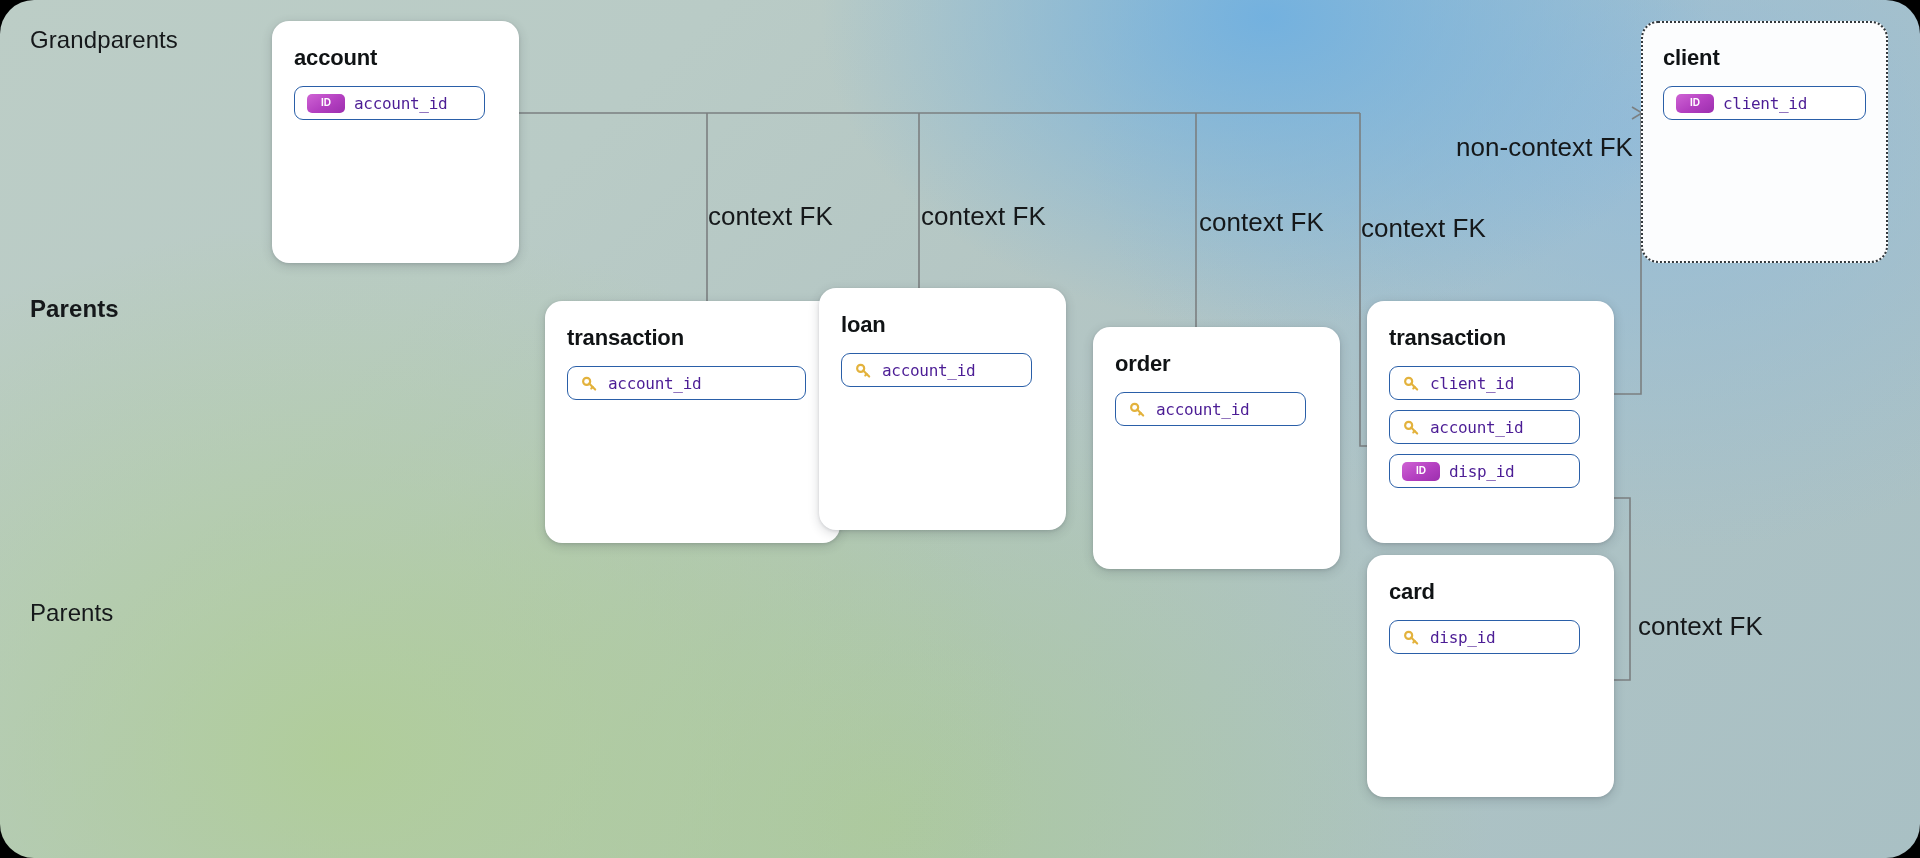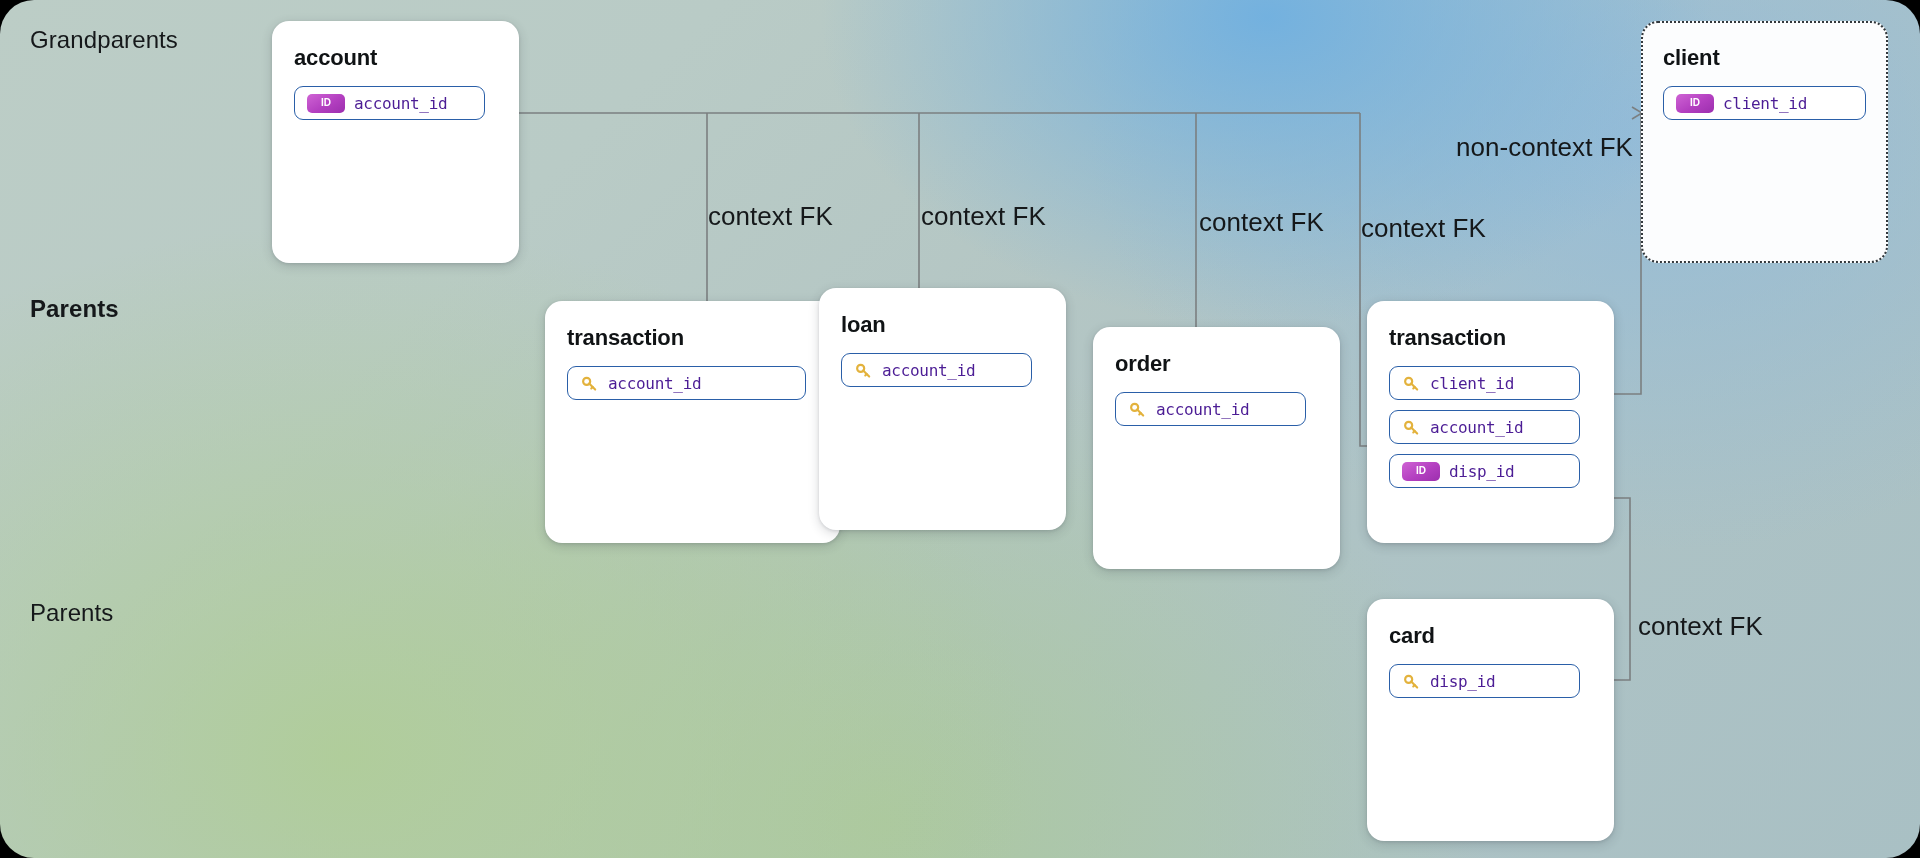--- a/index.html
+++ b/index.html
@@ -227,21 +227,21 @@
         </svg>
       </span>
       <span class="field-name">account_id</span>
     </div>
     <div class="field">
       <span class="icon-id">ID</span>
       <span class="field-name">disp_id</span>
     </div>
   </div>
 
-  <div class="entity" style="left:1367px; top:599px; width:247px; height:242px;">
+  <div class="entity" style="left:1367px; top:555px; width:247px; height:242px;">
     <div class="entity-title">card</div>
     <div class="field">
       <span class="icon-key">
         <svg width="17" height="17" viewBox="0 0 24 24">
           <circle cx="8" cy="9" r="5" fill="none" stroke="#e3b23c" stroke-width="3"></circle>
           <path d="M11.5 12 L20 20.5" stroke="#e3b23c" stroke-width="3" stroke-linecap="round"></path>
           <path d="M16.5 17 L14.5 19" stroke="#e3b23c" stroke-width="3" stroke-linecap="round"></path>
         </svg>
       </span>
       <span class="field-name">disp_id</span>

